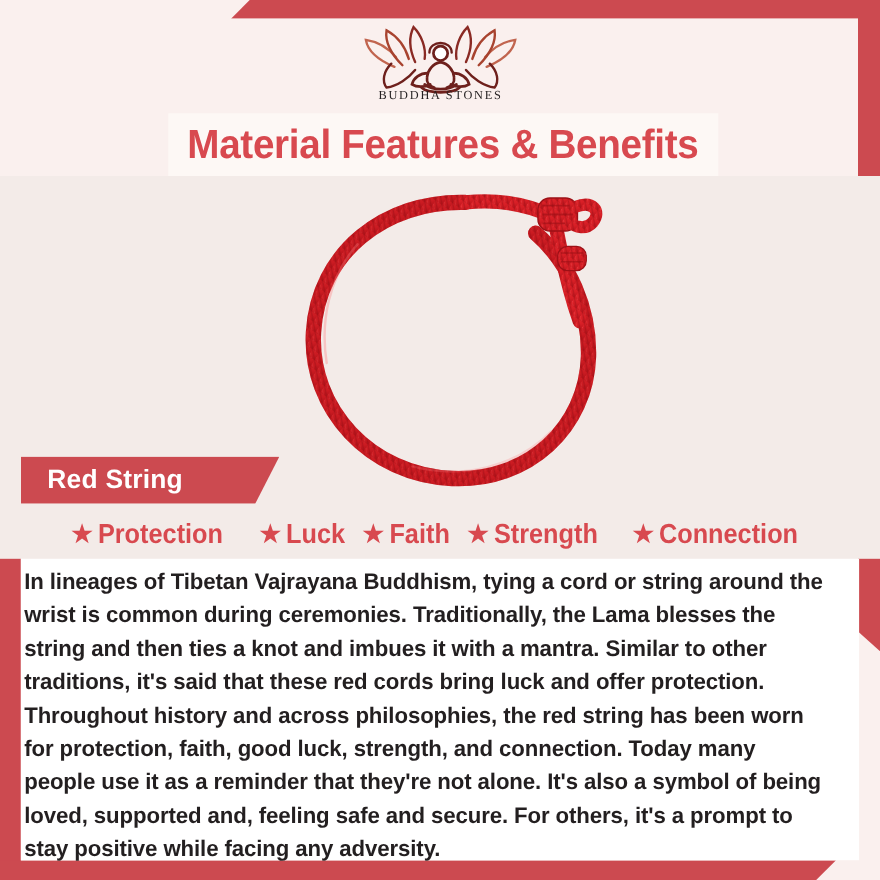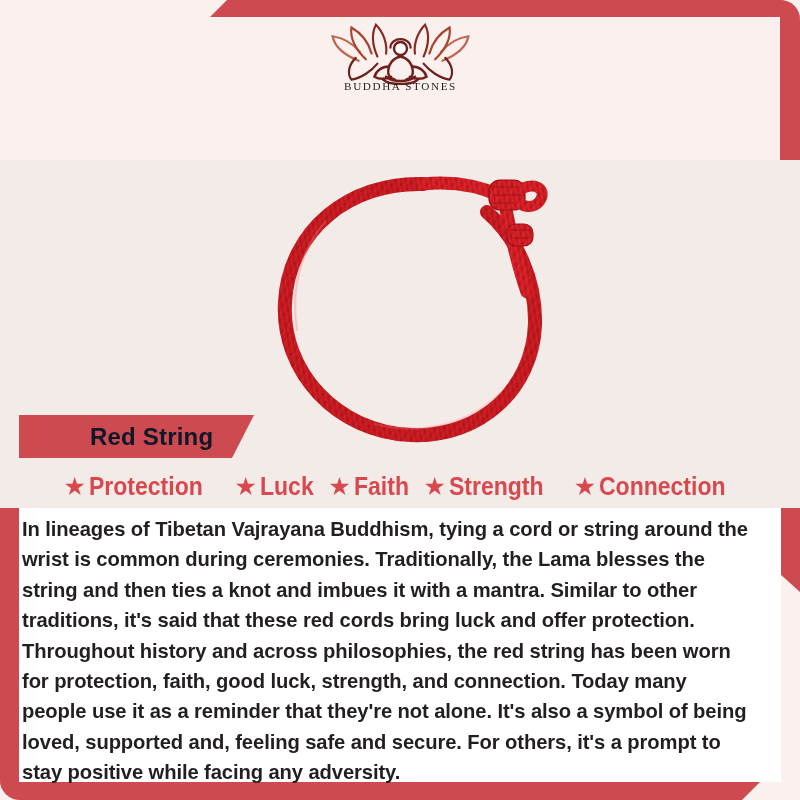--- a/index.html
+++ b/index.html
@@ -15,21 +15,20 @@
     background: #faf0ee;
     position: relative;
   }
 
   #poster {
     position: relative;
     width: 800px;
     height: 800px;
     background: #faf0ee;
     overflow: hidden;
-    border-radius: 20px;
   }
 
   
   .deco-top-bar {
     position: absolute;
     top: 0;
     left: 210px;
     width: 590px;
     height: 17px;
     background: #cc4a50;
@@ -129,24 +128,24 @@
     top: 415px;
     left: 19px;
     width: 235px;
     height: 43px;
     background: #cc4a50;
     clip-path: polygon(0 0, 100% 0, calc(100% - 22px) 100%, 0 100%);
     display: flex;
     align-items: center;
   }
   .ribbon-text {
-    color: #0f172a;
+    color: #ffffff;
     font-size: 24px;
     font-weight: bold;
-    padding-left: 71px;
+    padding-left: 24px;
     letter-spacing: 0.2px;
   }
 
   
   .benefits {
     position: absolute;
     top: 466px;
     left: 19px;
     width: 762px;
     height: 40px;
@@ -233,20 +232,23 @@
 
         <path d="M96 88 C104 96 136 96 144 88"></path>
         <path d="M100 84 C110 92 130 92 140 84"></path>
 
         <path d="M106 44 C106 28 134 28 134 44" stroke-width="3"></path>
       </g>
       <text x="120" y="103" text-anchor="middle" font-family="&quot;Liberation Serif&quot;, serif" font-size="15.5" letter-spacing="2.2" fill="#231f20">BUDDHA STONES</text>
     </svg>
   </div>
 
+  <div class="title-band">
+    <div class="title-text">Material Features &amp; Benefits</div>
+  </div>
 
   <div class="product-area">
     <div class="bracelet-wrap">
       <svg viewBox="0 0 330 330">
         <defs>
           <linearGradient id="cordG" x1="0" y1="0" x2="1" y2="1">
             <stop offset="0%" stop-color="#e0252c"></stop>
             <stop offset="45%" stop-color="#d81f26"></stop>
             <stop offset="100%" stop-color="#b8151c"></stop>
           </linearGradient>

